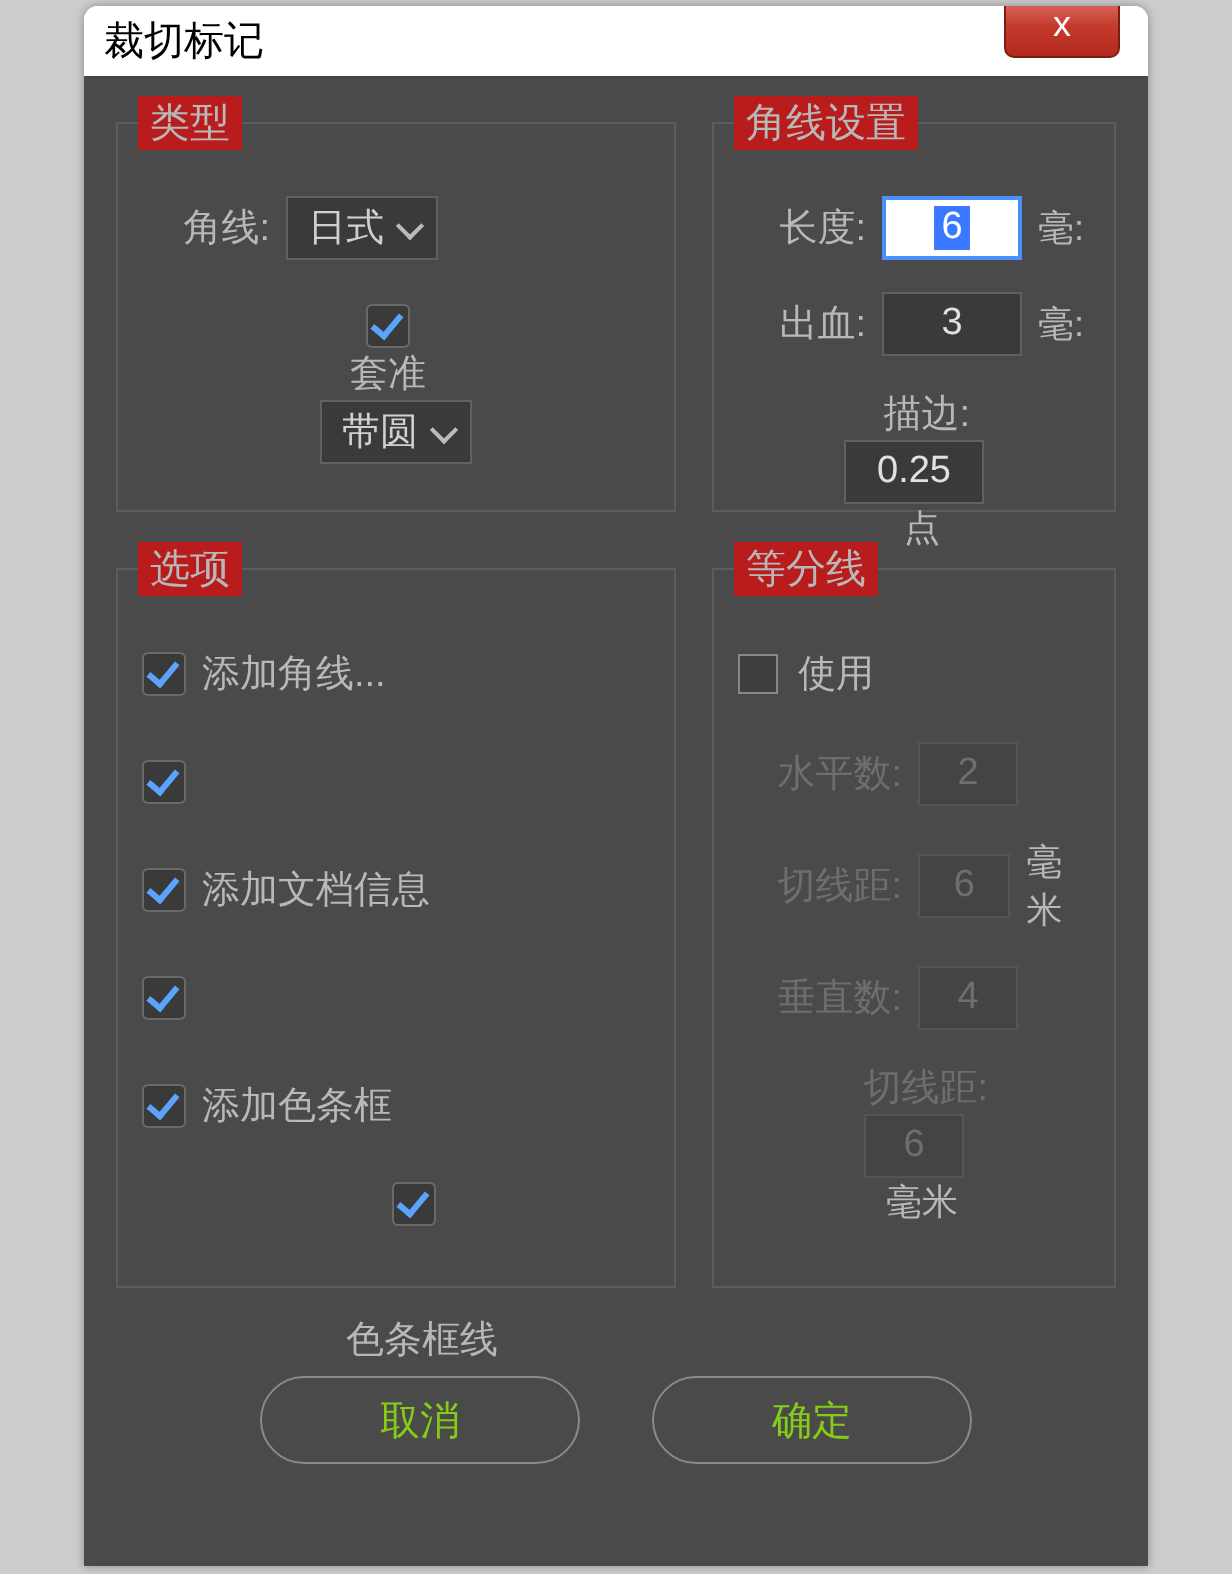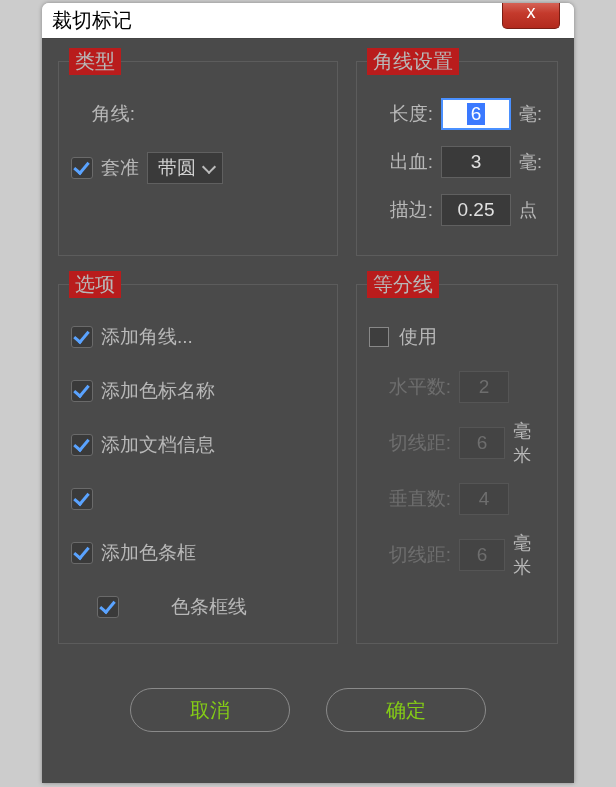--- a/index.html
+++ b/index.html
@@ -60,21 +60,21 @@
   }
   .group-legend {
     position: absolute;
     top: -14px; left: 10px;
     background: #b91c1c;
     padding: 0 6px;
     font-size: 20px;
     color: #b8b8b8;
   }
   .row { display: flex; align-items: center; margin-bottom: 16px; min-height: 32px; }
-  .row:last-child { margin-bottom: 0; }
+  .row:last-child { margin-bottom: 0; flex-direction: column; }
   .label { min-width: 64px; text-align: right; margin-right: 8px; }
   .select {
     background: #3a3a3a;
     border: 1px solid #606060;
     color: #d0d0d0;
     height: 32px;
     padding: 0 26px 0 10px;
     position: relative;
     display: inline-flex;
     align-items: center;
@@ -181,40 +181,43 @@
   <div class="body">
 
     <div class="cols">
 
       <div class="colL">
 
         <div class="group" style="height:195px">
           <div class="group-legend">类型</div>
           <div class="row">
             <div class="label">角线:</div>
+            <div class="select">
+              <span>日式</span>
+              <span class="chev"></span>
+            </div>
           </div>
           <div class="row" style="margin-top:22px">
             <div class="checkbox checked"></div>
             <div style="margin-right:8px">套准</div>
             <div class="select">
               <span>带圆</span>
               <span class="chev"></span>
             </div>
           </div>
         </div>
 
         <div class="group optlist" style="height:360px">
           <div class="group-legend">选项</div>
           <div class="row">
               <div class="checkbox checked"></div>
               <span>添加角线...</span>
             </div>
           <div class="row">
               <div class="checkbox checked"></div>
-              <span>添加色标名称</span>
             </div>
           <div class="row">
               <div class="checkbox checked"></div>
               <span>添加文档信息</span>
             </div>
           <div class="row">
               <div class="checkbox checked"></div>
             </div>
           <div class="row">
               <div class="checkbox checked"></div>

